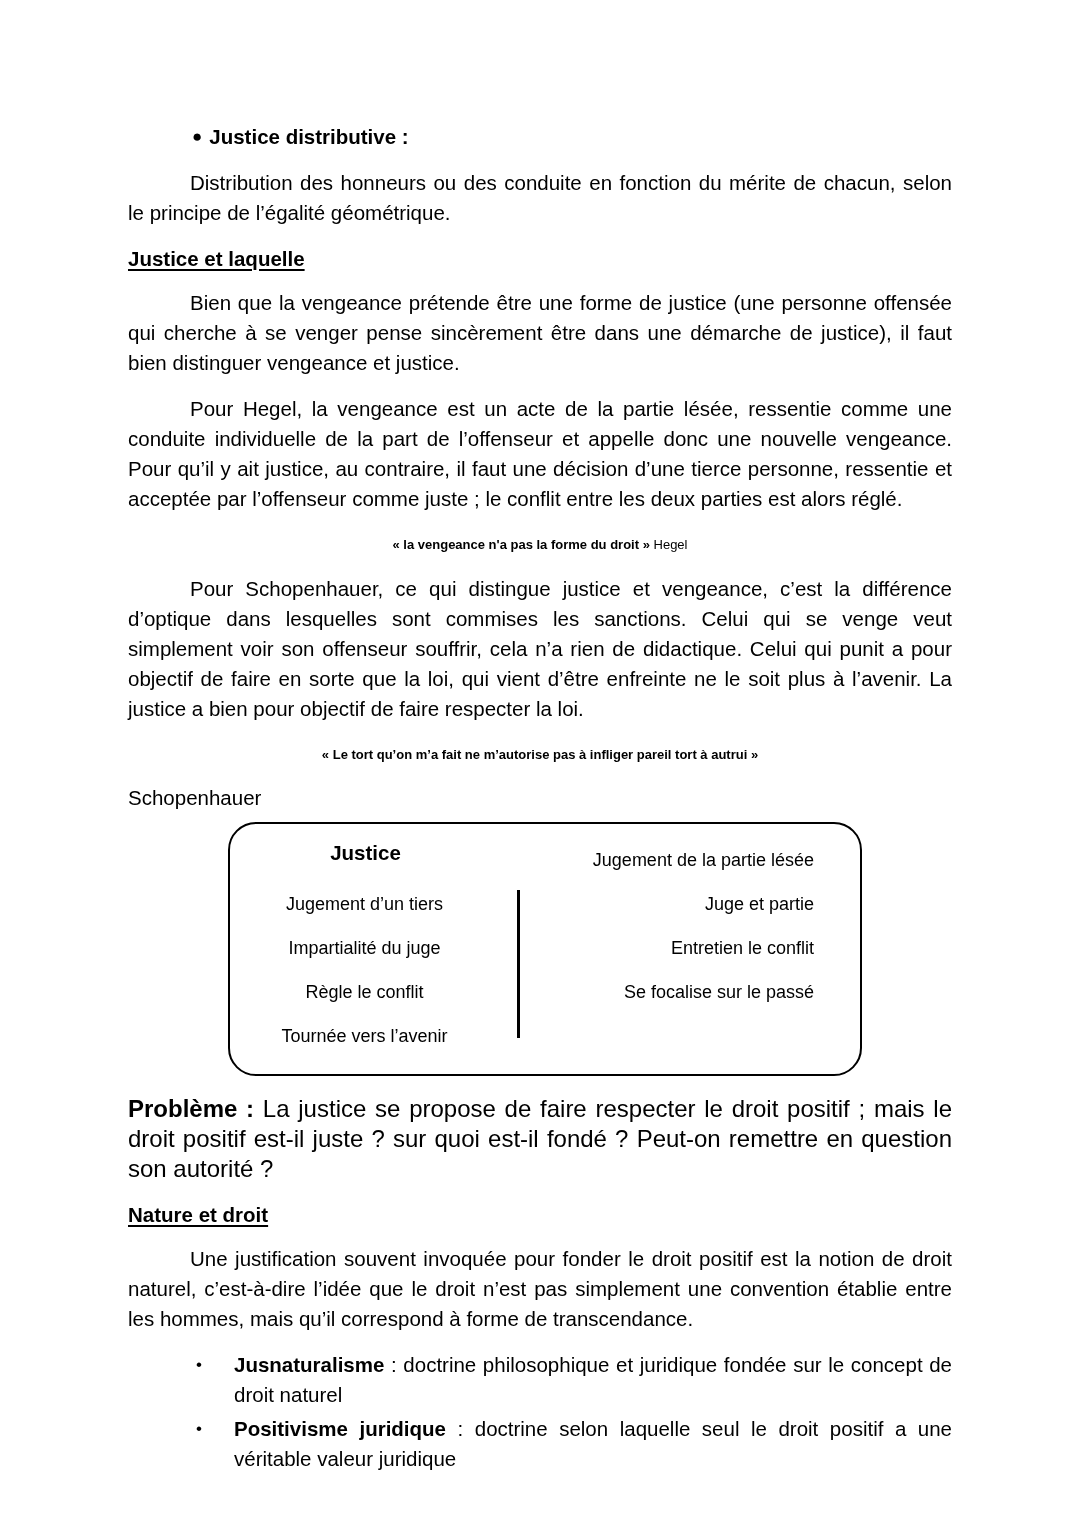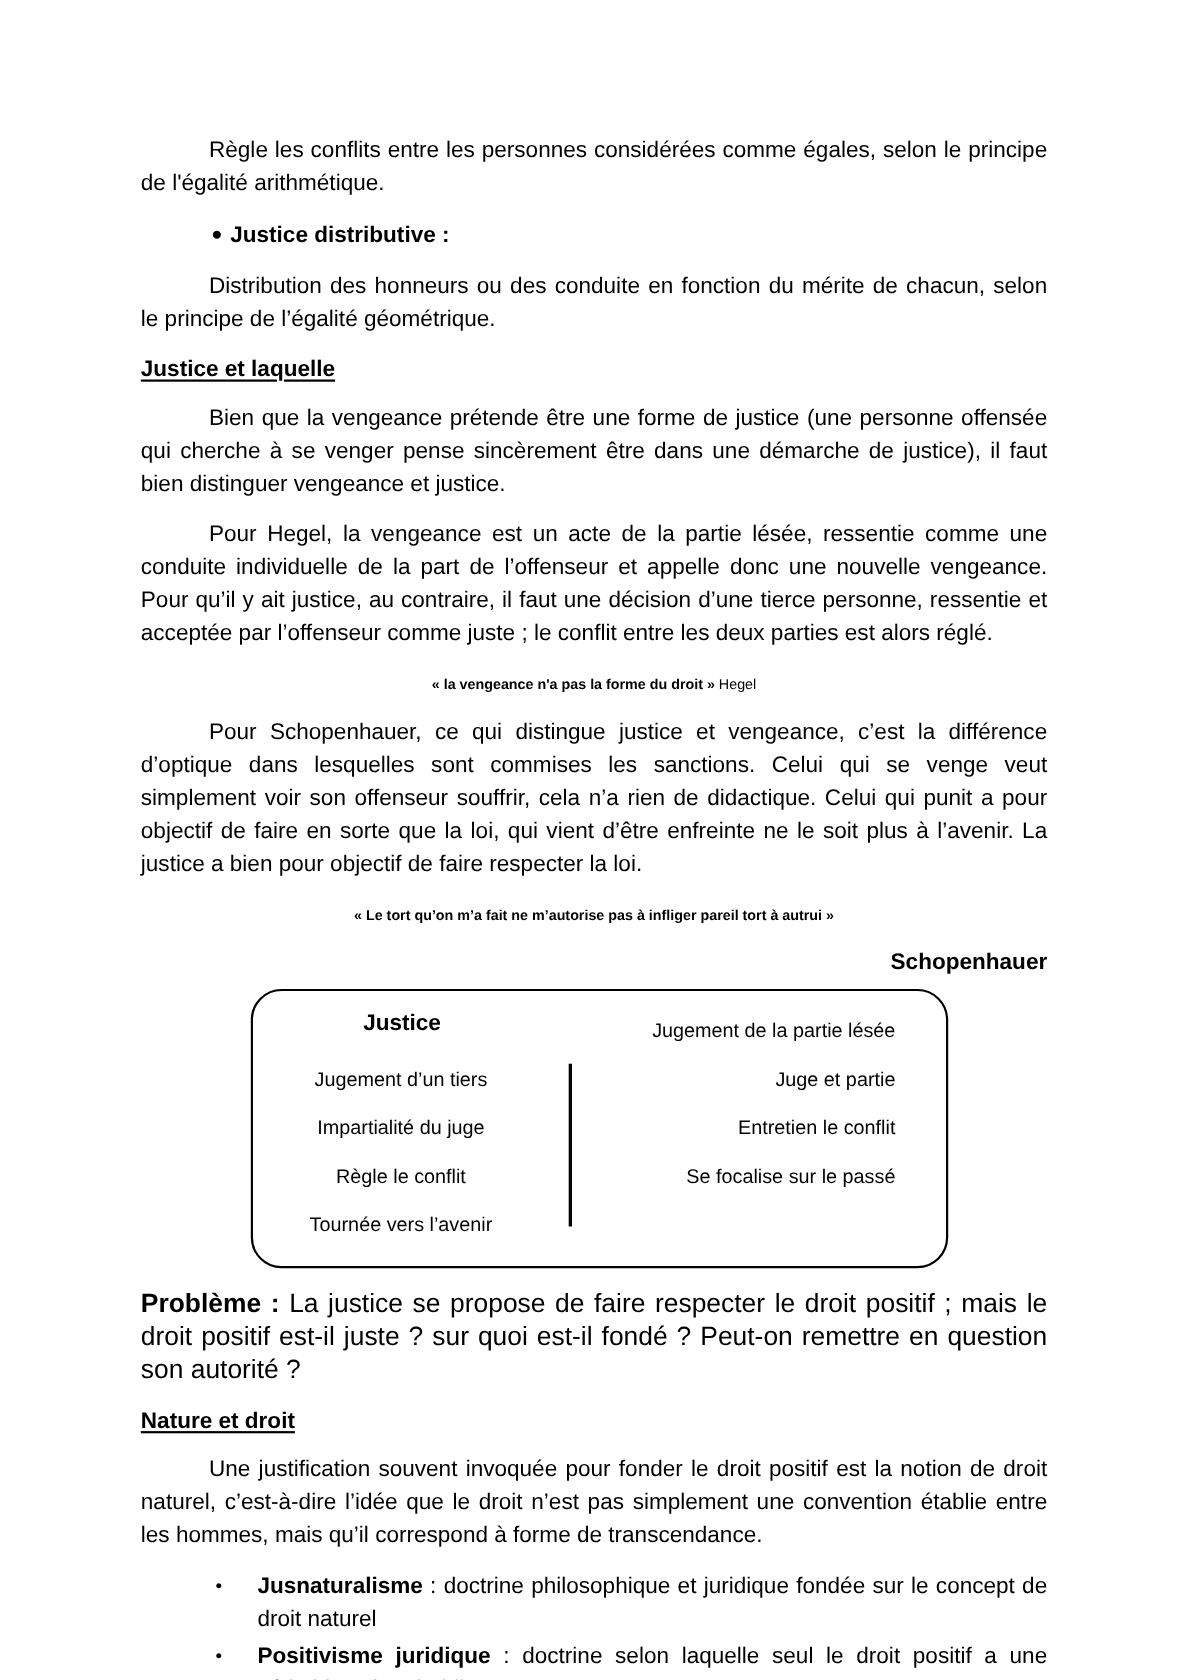--- a/index.html
+++ b/index.html
@@ -75,22 +75,22 @@
     text-align: center;
     font-weight: bold;
   }
   .quote .attrib {
     font-weight: normal;
   }
   .quote-attrib-line {
     margin: 0 0 10px 0;
     font-size: 20.5px;
     line-height: 28px;
-    text-align: right;
-    font-weight: bold;
+    text-align: left;
+    font-weight: normal;
   }
 
   .problem {
     margin: 0 0 16px 0;
     font-size: 24px;
     line-height: 30px;
     text-align: justify;
     text-indent: 0;
   }
   .problem .lead {
@@ -169,21 +169,20 @@
   ul.def-list li .term {
     font-weight: bold;
   }
 </style>
 </head>
 <body>
 
 <div class="page">
   <div class="content">
 
-    <p class="body">Règle les conflits entre les personnes considérées comme égales, selon le principe de l'égalité arithmétique.</p>
 
     <p class="bullet-line">
       <span class="dot">●</span><span>Justice distributive :</span>
     </p>
 
     <p class="body">Distribution des honneurs ou des conduite en fonction du mérite de chacun, selon le principe de l’égalité géométrique.</p>
 
     <h2 class="section-heading">Justice et laquelle</h2>
 
     <p class="body">Bien que la vengeance prétende être une forme de justice (une personne offensée qui cherche à se venger pense sincèrement être dans une démarche de justice), il faut bien distinguer vengeance et justice.</p>

